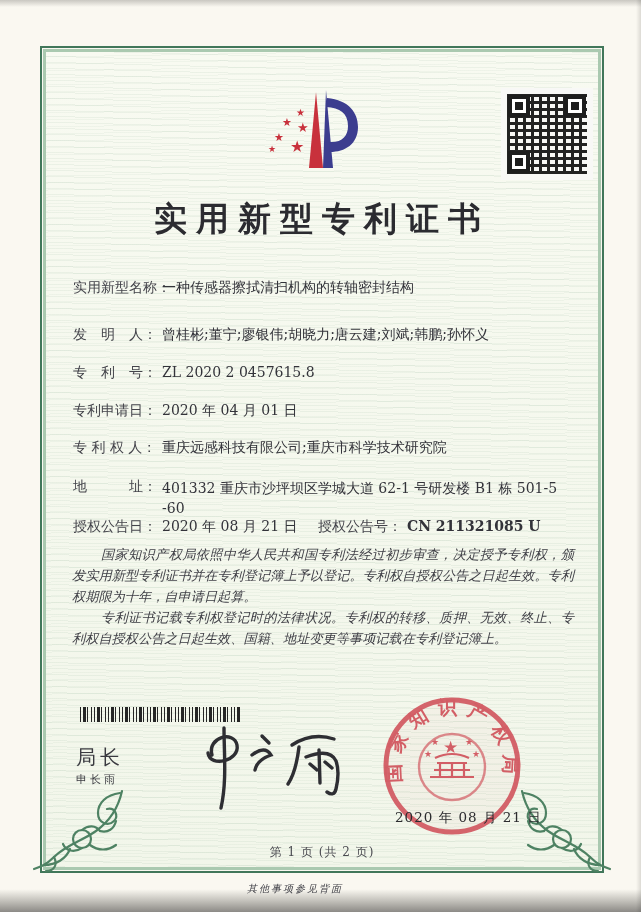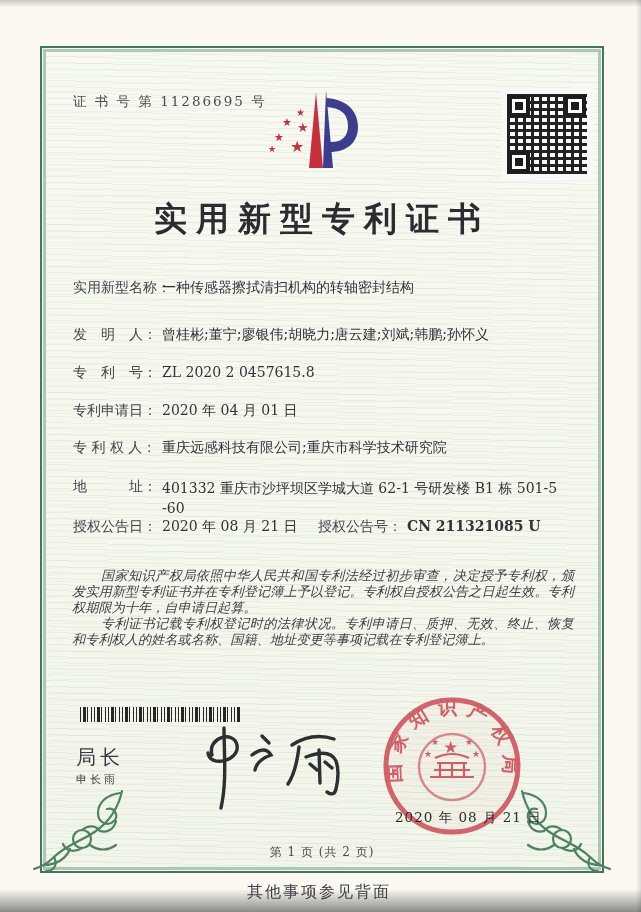--- a/index.html
+++ b/index.html
@@ -33,37 +33,37 @@
   .title{left:0;top:197px;width:644px;text-align:center;font-size:33px;font-weight:700;
          letter-spacing:9px;color:#2b2b30;}
   
   .row{position:absolute;left:73px;width:520px;height:22px;font-size:14px;color:#3a3a41;}
   .row .lbl{position:absolute;left:0;top:0;white-space:pre;color:#44444b;}
   .row .val{position:absolute;left:89px;top:0;width:430px;white-space:pre;color:#33333a;}
   .row .val-block{position:absolute;left:89px;top:0;width:426px;line-height:20px;color:#33333a;}
   .row .lbl2{position:absolute;left:245px;top:0;white-space:pre;color:#44444b;font-family:Liberation Mono, monospace;}
   .row .val2{position:absolute;left:334px;top:0;white-space:pre;color:#33333a;font-weight:bold;}
   
-  .paras{left:72px;top:544px;width:502px;font-size:13.2px;line-height:16px;color:#3e3e45;
-         text-align:justify;font-style:italic;margin-top:24px;}
+  .paras{left:72px;top:544px;width:502px;font-size:13.2px;line-height:21px;color:#3e3e45;
+         text-align:justify;font-style:italic;}
   .paras p{margin:0;text-indent:2.2em;}
   
   .barcode{left:80px;top:707px;width:160px;height:15px;background:
      repeating-linear-gradient(90deg,#262626 0 1px,rgba(0,0,0,0) 1px 3px,#262626 3px 6px,
        rgba(0,0,0,0) 6px 7px,#262626 7px 8px,rgba(0,0,0,0) 8px 11px,#262626 11px 12px,rgba(0,0,0,0) 12px 14px);}
   
   .sig-title{left:76px;top:744px;font-size:20px;letter-spacing:4px;color:#3a3a40;}
   .sig-name{left:76px;top:772px;font-size:11px;letter-spacing:3px;color:#3a3a40;}
   .sig-hand{left:182px;top:715px;width:165px;height:100px;}
   
   .seal{left:379px;top:693px;width:146px;height:146px;}
   .seal-date{left:395px;top:809px;font-size:13.5px;letter-spacing:1px;color:#2b2b2e;z-index:5;}
   
   .page-no{left:0;top:844px;width:644px;text-align:center;font-size:12px;letter-spacing:1px;color:#4a4a50;}
-  .back-note{left:247px;top:882px;font-size:16px;letter-spacing:2px;color:#3e3e45;}
+  .back-note{left:247px;top:882px;font-size:10px;letter-spacing:2px;color:#3e3e45;font-style:italic;}
   
   .orn{position:absolute;width:100px;height:88px;}
   .orn-l{left:30px;top:787px;}
   .orn-r{left:514px;top:787px;transform:scaleX(-1);}
 </style>
 </head>
 <body>
 
 <div class="page">
 
@@ -91,21 +91,20 @@
       <circle cx="52" cy="52" r="9"></circle>
       <path d="M52,43 C58,38 66,38 70,44"></path>
       <path d="M52,61 C44,66 36,64 33,57"></path>
       <path d="M40,62 C36,72 26,78 14,78"></path>
       <path d="M60,58 C68,64 78,64 86,58"></path>
       <path d="M24,70 C28,78 24,84 16,84"></path>
       <path d="M70,44 C78,46 84,42 86,34"></path>
     </g>
   </svg>
 
-  <div class="abs cert-no">证 书 号 第 11286695 号</div>
 
   <svg class="abs logo" viewBox="0 0 104 92">
     <g fill="#c8313c">
       <text x="32" y="32" font-size="10" fill="#c8313c">★</text>
       <text x="18" y="42" font-size="11" fill="#c8313c">★</text>
       <text x="33" y="48" font-size="13" fill="#c8313c">★</text>
       <text x="10" y="57" font-size="11" fill="#c8313c">★</text>
       <text x="26" y="68" font-size="16" fill="#c8313c">★</text>
       <text x="4" y="68" font-size="9" fill="#c8313c">★</text>
     </g>
@@ -151,21 +150,21 @@
   </div>
   <div class="row" style="top:518px">
     <span class="lbl">授权公告日：</span>
     <span class="val">2020 年 08 月 21 日</span>
     <span class="lbl2">授权公告号：</span>
     <span class="val2">CN 211321085 U</span>
   </div>
 
   <div class="abs paras">
     <p>国家知识产权局依照中华人民共和国专利法经过初步审查，决定授予专利权，颁发实用新型专利证书并在专利登记簿上予以登记。专利权自授权公告之日起生效。专利权期限为十年，自申请日起算。</p>
-    <p>专利证书记载专利权登记时的法律状况。专利申请日、质押、无效、终止、恢复和专利权人的姓名或名称、国籍、地址变更等事项记载在专利登记簿上。</p>
+    <p>专利证书记载专利权登记时的法律状况。专利权的转移、质押、无效、终止、专利权自授权公告之日起生效、国籍、地址变更等事项记载在专利登记簿上。</p>
   </div>
 
   <div class="abs barcode"></div>
 
   <div class="abs sig-title">局长</div>
   <div class="abs sig-name">申长雨</div>
 
   <svg class="abs sig-hand" viewBox="0 0 165 100">
     <g stroke="#2e2e33" stroke-width="3.4" fill="none" stroke-linecap="round">
       <path d="M30,40 C25,22 52,15 55,30 C58,46 28,53 26,38"></path>

